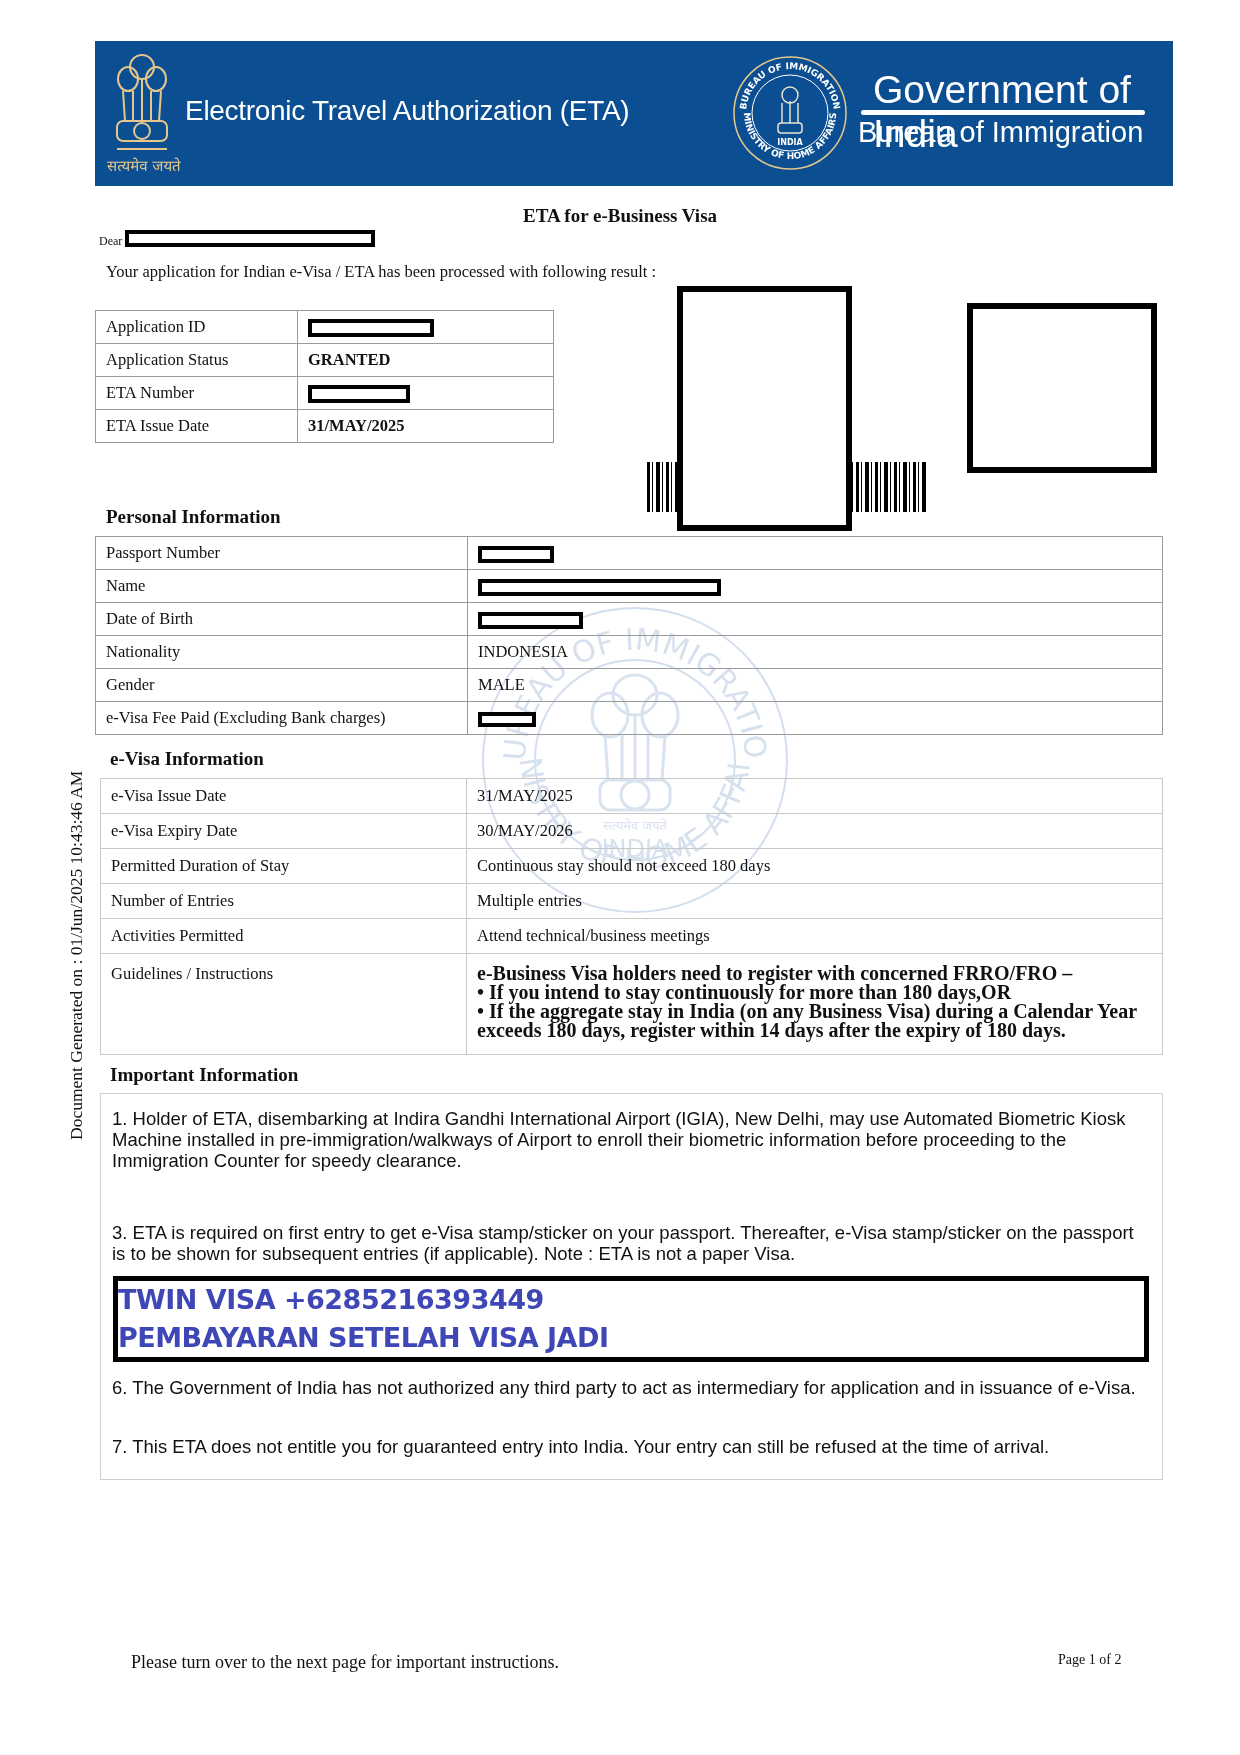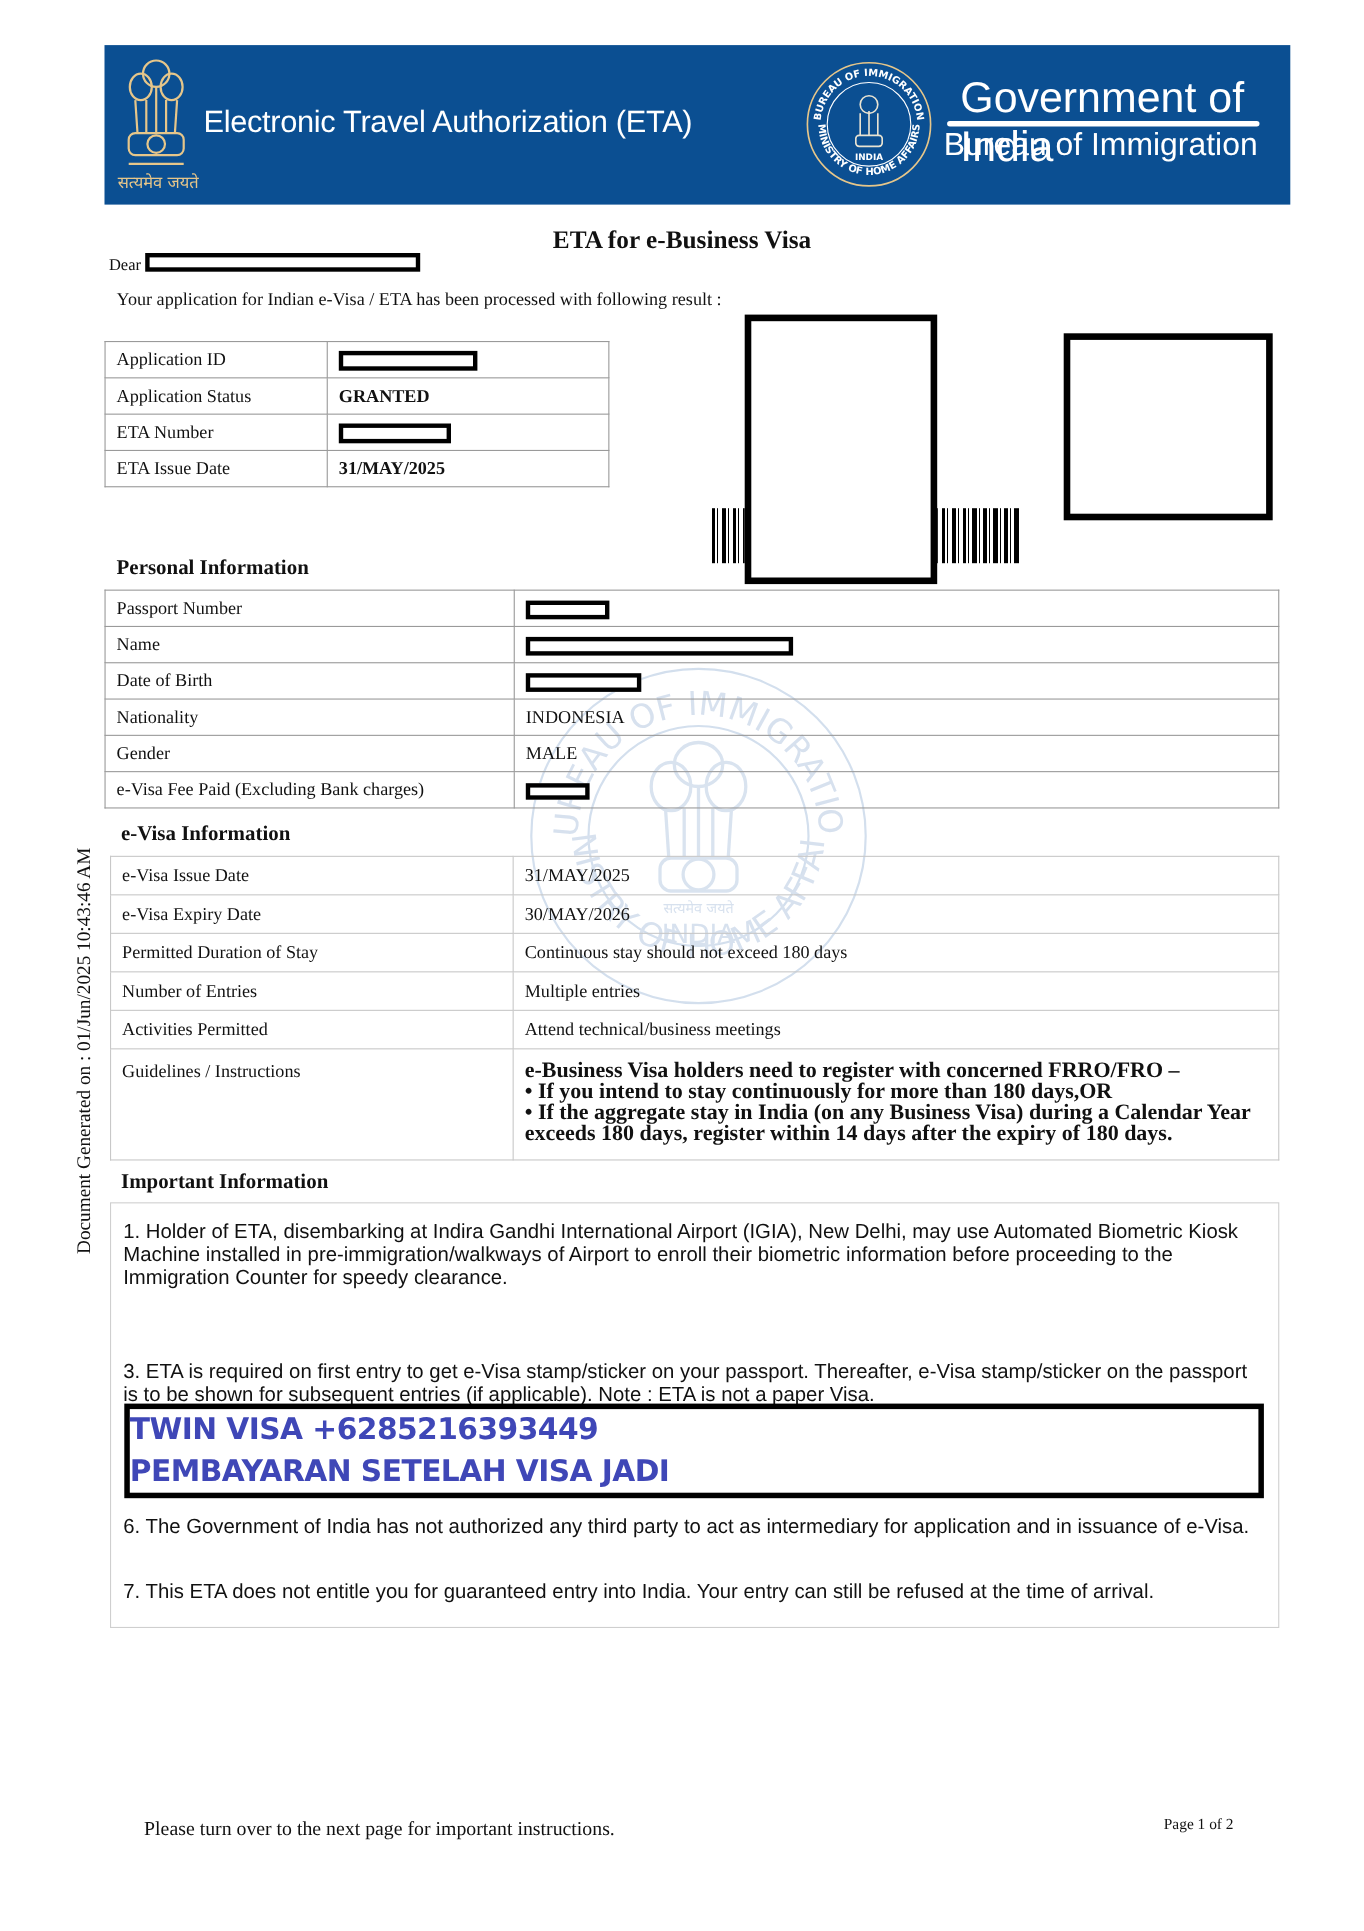--- a/index.html
+++ b/index.html
@@ -8,22 +8,22 @@
   
   .banner{left:95px;top:41px;width:1078px;height:145px;background:#0b4f92;}
   .emblem-left{left:16px;top:8px;width:62px;height:110px;}
   .satyamev{left:12px;top:114px;font-size:15px;color:#e6c68a;font-family:"DejaVu Sans",sans-serif;}
   .eta-title{left:90px;top:54px;font-family:"Liberation Sans",sans-serif;font-size:28px;color:#fff;letter-spacing:-0.3px;}
   .seal{left:635px;top:12px;width:120px;height:120px;}
   .gov{left:778px;top:27px;font-family:"Liberation Sans",sans-serif;font-size:39px;color:#fff;}
   .gov-line{left:766px;top:69px;width:284px;height:5px;background:#fff;border-radius:3px;}
   .boi{left:763px;top:75px;font-family:"Liberation Sans",sans-serif;font-size:29px;color:#fff;}
   
-  .doc-title{left:0;width:1240px;top:205px;text-align:center;font-size:23px;font-weight:bold;}
-  .dear{left:99px;top:230px;font-size:15px;}
+  .doc-title{left:0;width:1240px;top:205px;text-align:center;font-size:19px;font-weight:bold;}
+  .dear{left:99px;top:230px;font-size:12px;}
   .redact{border:4px solid #000;background:#fff;box-sizing:border-box;}
   .intro{left:106px;top:262px;font-size:16.5px;}
   table{border-collapse:collapse;font-size:16.5px;}
   td{border:1px solid #9a9a9a;padding:0 10px;vertical-align:middle;}
   .app-table{left:95px;top:310px;width:459px;}
   .app-table td{height:32px;}
   .app-table td:first-child{width:181px;}
   .bold{font-weight:bold;}
   .photo-box{left:677px;top:286px;width:175px;height:245px;border:6px solid #000;box-sizing:border-box;background:#fff;z-index:3;}
   .qr-box{left:967px;top:303px;width:190px;height:170px;border:6px solid #000;box-sizing:border-box;}
@@ -204,21 +204,21 @@
       <div>• If the aggregate stay in India (on any Business Visa) during a Calendar Year</div>
       <div>exceeds 180 days, register within 14 days after the expiry of 180 days.</div>
     </td>
   </tr>
 </tbody>
   </table>
 
 <div class="abs section-h imp-h content">Important Information</div>
 <div class="abs imp-box content">
   <div class="imp-item" style="top:14px;">1. Holder of ETA, disembarking at Indira Gandhi International Airport (IGIA), New Delhi, may use Automated Biometric Kiosk Machine installed in pre-immigration/walkways of Airport to enroll their biometric information before proceeding to the Immigration Counter for speedy clearance.</div>
-  <div class="imp-item" style="top:128px;margin-top:14px;">3. ETA is required on first entry to get e-Visa stamp/sticker on your passport. Thereafter, e-Visa stamp/sticker on the passport is to be shown for subsequent entries (if applicable). Note : ETA is not a paper Visa.</div>
+  <div class="imp-item" style="top:128px;">3. ETA is required on first entry to get e-Visa stamp/sticker on your passport. Thereafter, e-Visa stamp/sticker on the passport is to be shown for subsequent entries (if applicable). Note : ETA is not a paper Visa.</div>
   <div class="abs ad-box">
     <div>TWIN VISA +6285216393449</div>
     <div>PEMBAYARAN SETELAH VISA JADI</div>
   </div>
   <div class="imp-item" style="top:283px;">6. The Government of India has not authorized any third party to act as intermediary for application and in issuance of e-Visa.</div>
   <div class="imp-item" style="top:342px;">7. This ETA does not entitle you for guaranteed entry into India. Your entry can still be refused at the time of arrival.</div>
 </div>
 
 <div class="abs side">Document Generated on : 01/Jun/2025 10:43:46 AM</div>
 

